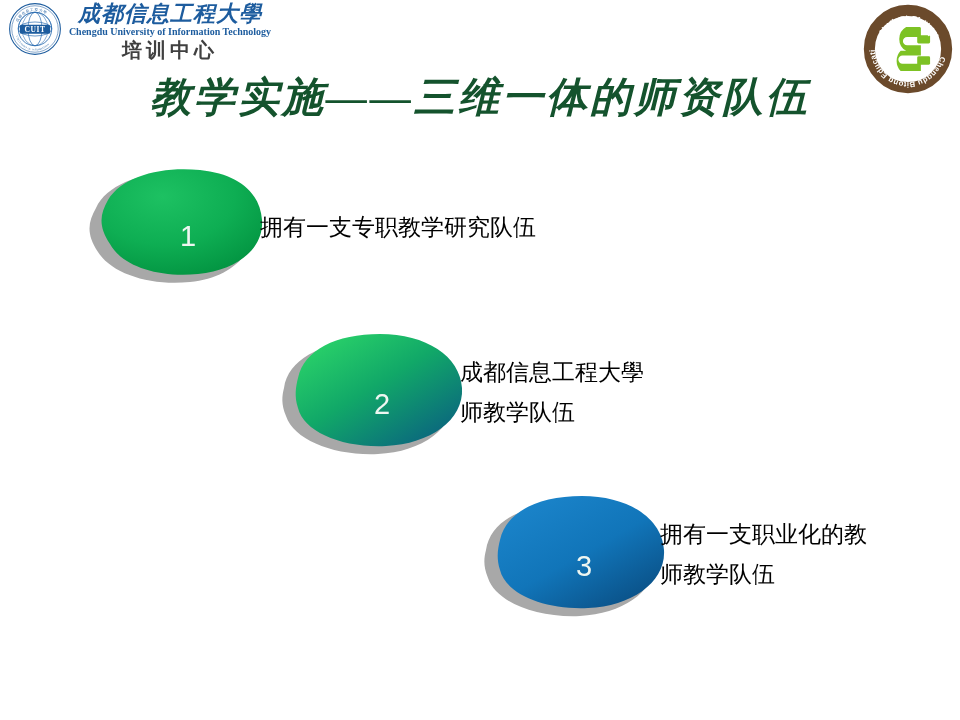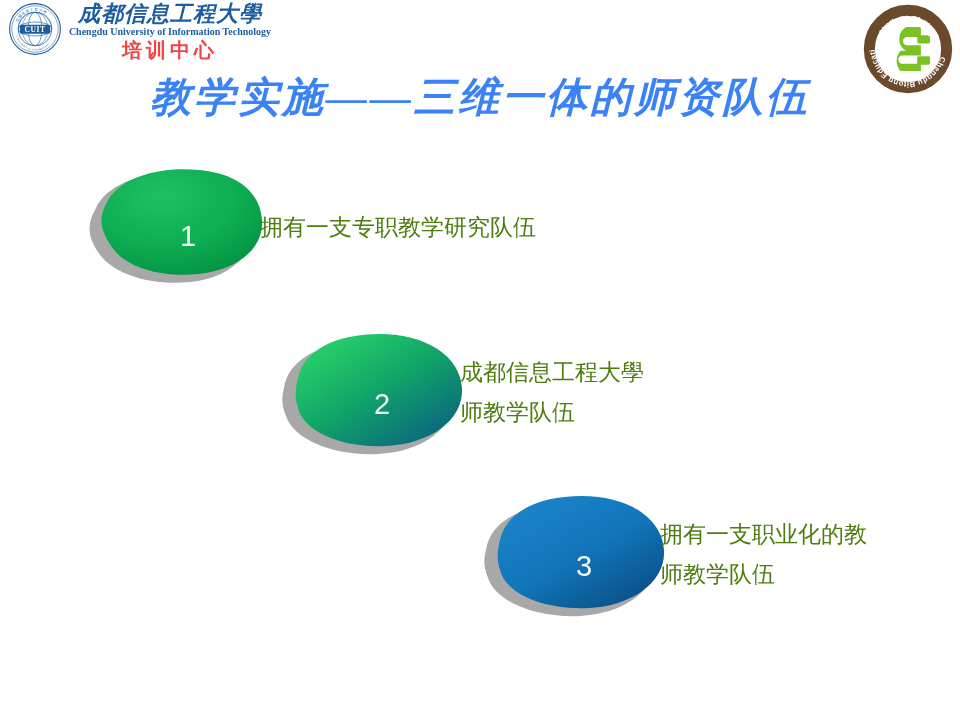--- a/index.html
+++ b/index.html
@@ -55,21 +55,21 @@
     font-size: 10px;
     font-weight: bold;
     color: #1d5c9e;
     line-height: 1.4;
     white-space: nowrap;
   }
   .uni-sub {
     font-family: "Liberation Sans", "DejaVu Sans", sans-serif;
     font-size: 20px;
     font-weight: bold;
-    color: #ef4444;
+    color: #404040;
     letter-spacing: 4px;
     line-height: 1.1;
     white-space: nowrap;
   }
 
   
   .partner-logo {
     position: absolute;
     left: 862px;
     top: 3px;
@@ -83,21 +83,21 @@
     position: absolute;
     left: 0;
     top: 70px;
     width: 960px;
     text-align: center;
     font-family: "Liberation Serif", "DejaVu Serif", serif;
     font-style: italic;
     font-weight: bold;
     font-size: 41px;
     letter-spacing: 3px;
-    color: #3b82f6;
+    color: #14532d;
     white-space: nowrap;
   }
 
   
   .item {
     position: absolute;
   }
   .blob {
     position: absolute;
     left: 0;
@@ -107,21 +107,21 @@
     position: absolute;
     color: #eef6f1;
     font-family: "Liberation Sans", "DejaVu Sans", sans-serif;
     font-size: 29px;
     font-weight: normal;
     text-align: center;
     pointer-events: none;
   }
   .item-text {
     position: absolute;
-    color: #4d7c0f;
+    color: #000000;
     font-family: "Liberation Sans", "DejaVu Sans", sans-serif;
     font-size: 23px;
     line-height: 40px;
     white-space: nowrap;
   }
 
   #item-1 { left: 78px;  top: 166px; width: 480px; height: 120px; }
   #item-1 .blob-num { left: 60px; top: 54px; width: 100px; }
   #item-1 .item-text { left: 182px; top: 41px; }
 

